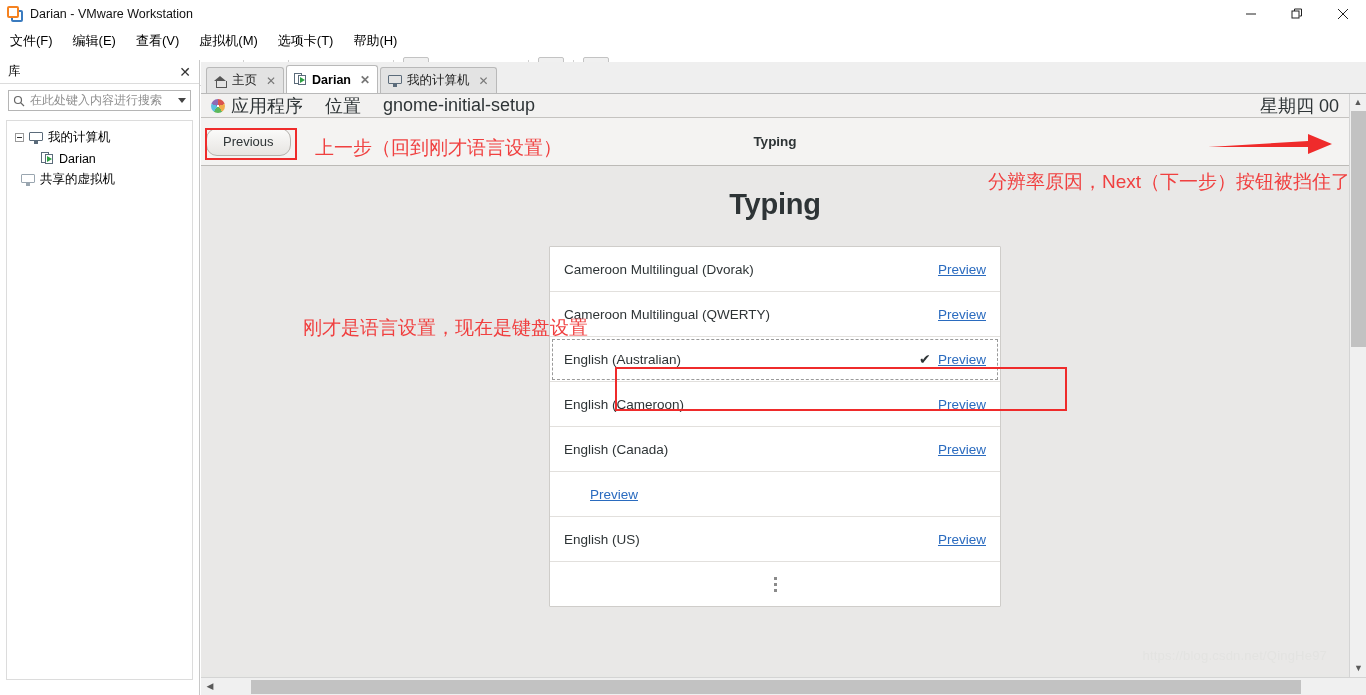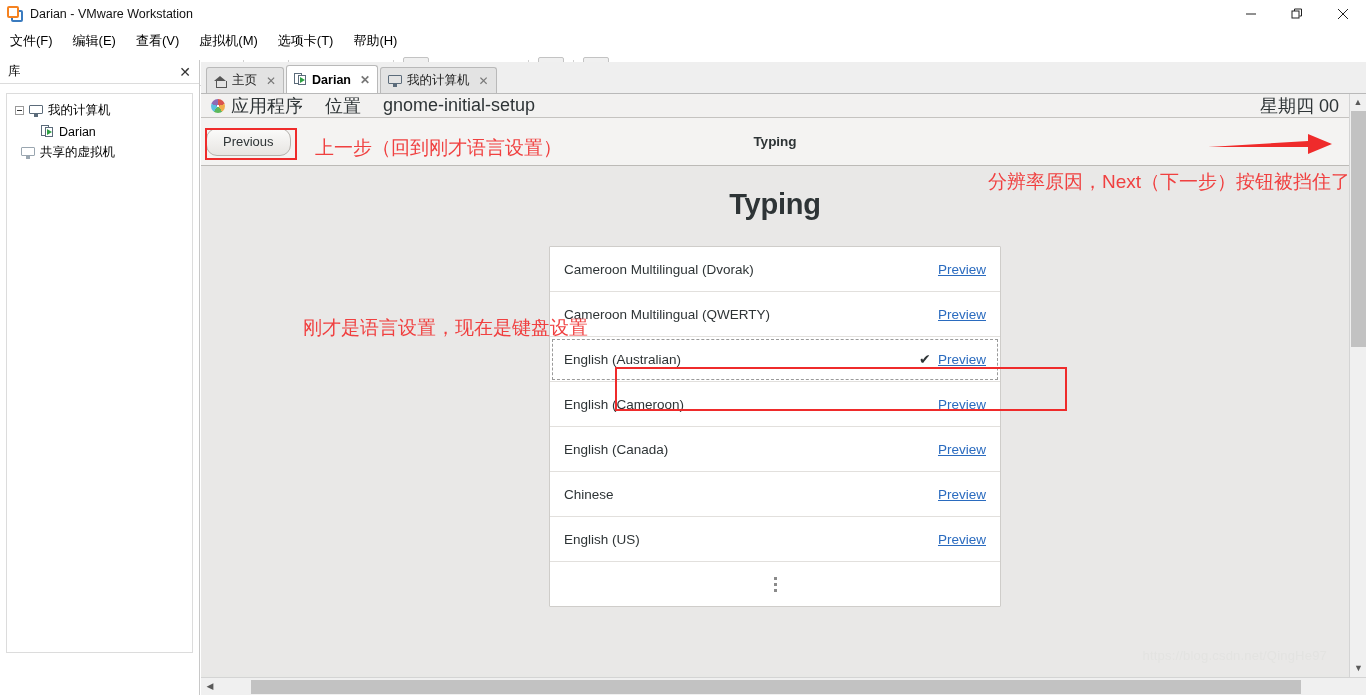--- a/index.html
+++ b/index.html
@@ -346,20 +346,28 @@
     <div class="tb-btn">
       <span class="caret"></span>
     </div>
   </div>
 
   <div class="sidebar">
     <div class="sb-header">
       <span class="sb-title">库</span>
       <span class="sb-close">✕</span>
     </div>
+    <div class="sb-search">
+      <svg width="12" height="12" viewBox="0 0 12 12">
+        <circle cx="5" cy="5" r="3.5" fill="none" stroke="#666" stroke-width="1.2"></circle>
+        <line x1="7.6" y1="7.6" x2="11" y2="11" stroke="#666" stroke-width="1.2"></line>
+      </svg>
+      <span class="ph">在此处键入内容进行搜索</span>
+      <span class="caret"></span>
+    </div>
     <div class="sb-tree">
       <div class="tree-row">
         <span class="expander"></span>
         <span class="mon-ic">
             <span class="scr"></span>
             <span class="std"></span>
           </span>
         <span>我的计算机</span>
       </div>
       <div class="tree-row l2">
@@ -445,21 +453,20 @@
           <span class="nm">English (Cameroon)</span>
           <span class="ck"></span>
           <span class="pv">Preview</span>
         </div>
         <div class="layout-row">
           <span class="nm">English (Canada)</span>
           <span class="ck"></span>
           <span class="pv">Preview</span>
         </div>
         <div class="layout-row">
-          <span class="nm">Chinese</span>
           <span class="ck"></span>
           <span class="pv">Preview</span>
         </div>
         <div class="layout-row">
           <span class="nm">English (US)</span>
           <span class="ck"></span>
           <span class="pv">Preview</span>
         </div>
         <div class="layout-row more-row">
           <span class="dots-v">

